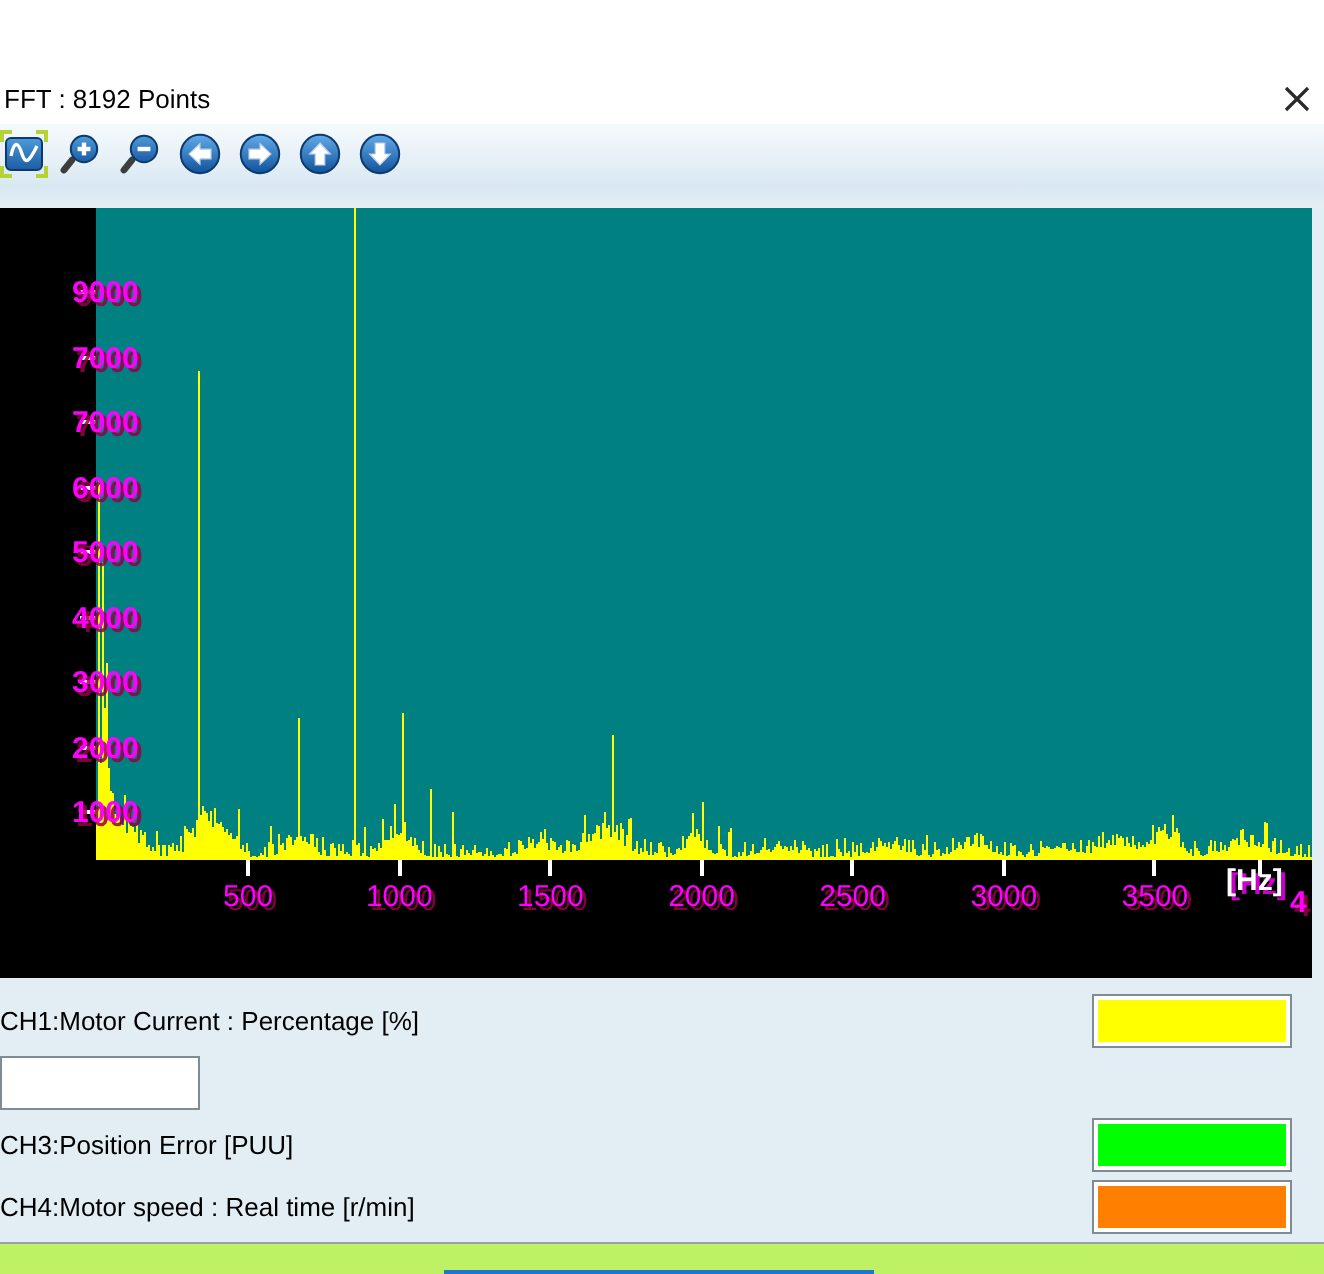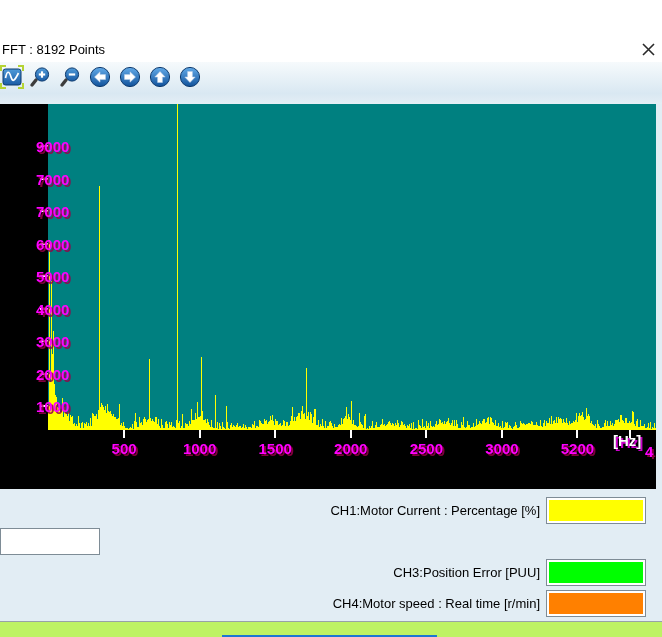--- a/index.html
+++ b/index.html
@@ -39,41 +39,41 @@
   .plot svg { position: absolute; left: 0; top: 0; }
   .ytick { position: absolute; left: 40px; width: 8px; height: 2px; background: #fff; }
   .ylabel {
     position: absolute; left: 0; width: 38px; text-align: right;
     font-size: 15px; font-weight: bold; color: #ff00ff;
     text-shadow: 2px 2px 0 rgba(150,0,70,.85); line-height: 15px; padding-left: 36px;
   }
   .xtick { position: absolute; top: 326px; width: 2px; height: 8px; background: #fff; }
   .xlabel {
     position: absolute; top: 337px; width: 60px; text-align: center;
-    font-size: 15px; font-weight: bold; color: #ff00ff;
+    font-size: 15px; font-weight: normal; color: #ff00ff;
     text-shadow: 2px 2px 0 rgba(150,0,70,.85); line-height: 16px;
   }
   .hz-label {
     position: absolute; top: 329px; left: 613px; font-size: 15px; font-weight: bold;
     color: #ffffff; text-shadow: 2px 2px 0 #cc00cc; line-height: 15px;
   }
   .xlabel-partial {
     position: absolute; top: 339px; left: 645px; width: 40px; text-align: left;
     font-size: 15px; font-weight: bold; color: #ff00ff;
     text-shadow: 2px 2px 0 rgba(150,0,70,.85);
   }
   
   .legend {
     position: absolute; left: 0; top: 453px; width: 662px; height: 133px;
     background: #e2edf4; border-bottom: 1px solid #98a1a8;
     padding-top: 7px;
   }
   .lg-row { display: flex; align-items: center; height: 29px; margin-bottom: 2px; }
   .lg-label {
-    width: 546px; text-align: right; font-size: 13px; color: #000;
+    width: 546px; font-size: 13px; color: #000;
     padding-right: 6px; white-space: nowrap;
   }
   .lg-swatch-outer {
     width: 100px; height: 27px; border: 1px solid #7e8c96; background: #fff;
     padding: 2px;
   }
   .lg-swatch-inner { width: 100%; height: 100%; }
   
   .footer {
     position: absolute; left: 0; top: 586px; width: 662px; height: 51px;
@@ -206,21 +206,21 @@
       <div class="xlabel" style="left: 169.631px;">1000</div>
       <div class="xtick" style="left: 274.196px;"></div>
       <div class="xlabel" style="left: 245.196px;">1500</div>
       <div class="xtick" style="left: 349.762px;"></div>
       <div class="xlabel" style="left: 320.762px;">2000</div>
       <div class="xtick" style="left: 425.327px;"></div>
       <div class="xlabel" style="left: 396.327px;">2500</div>
       <div class="xtick" style="left: 500.893px;"></div>
       <div class="xlabel" style="left: 471.893px;">3000</div>
       <div class="xtick" style="left: 576.458px;"></div>
-      <div class="xlabel" style="left: 547.458px;">5200</div>
+      <div class="xlabel" style="left: 547.458px;">3500</div>
       <div class="xtick" style="left: 629px;"></div>
     </div>
 
   <div class="legend" id="legend">
       <div class="lg-row">
         <div class="lg-label">CH1:Motor Current : Percentage [%]</div>
         <div class="lg-swatch-outer">
           <div class="lg-swatch-inner" style="background: rgb(255, 255, 0);"></div>
         </div>
       </div>

